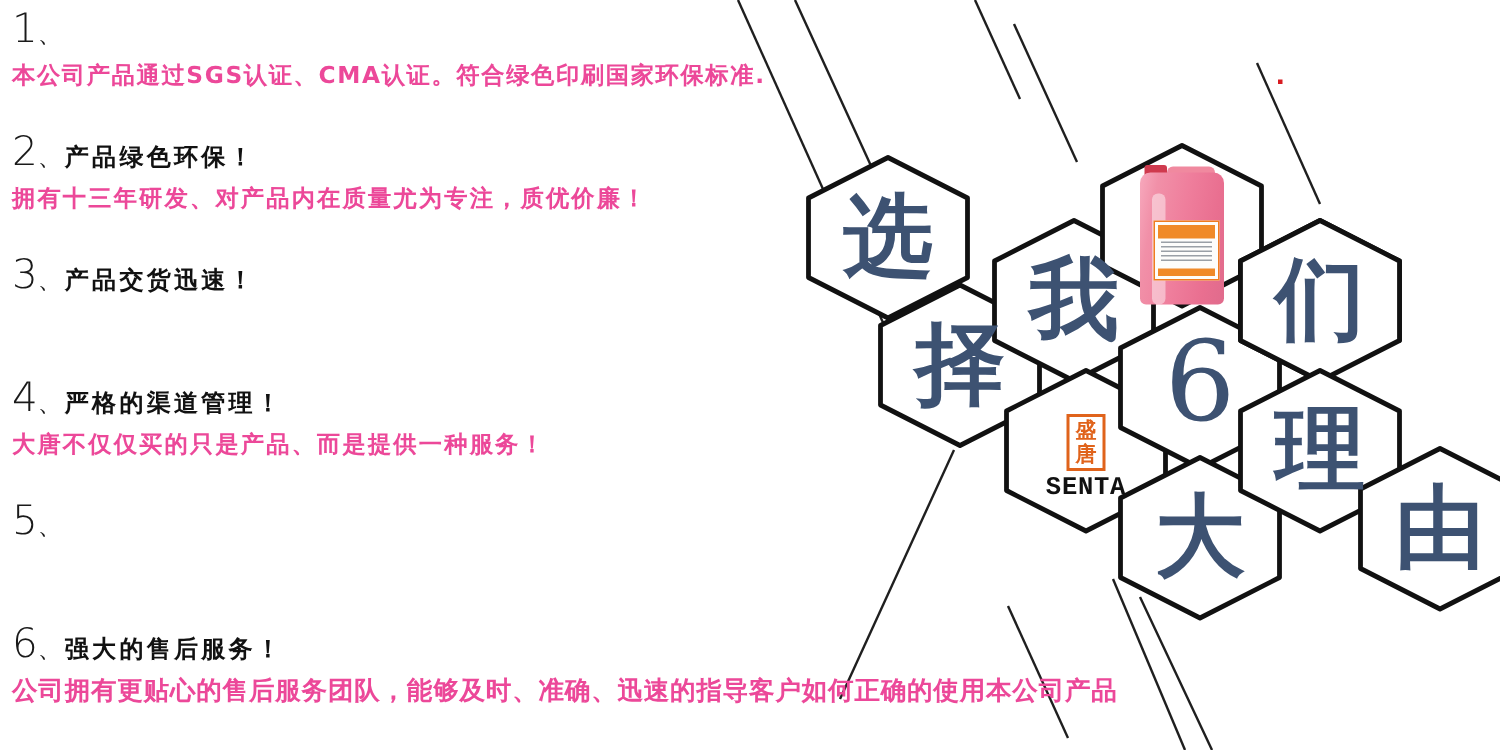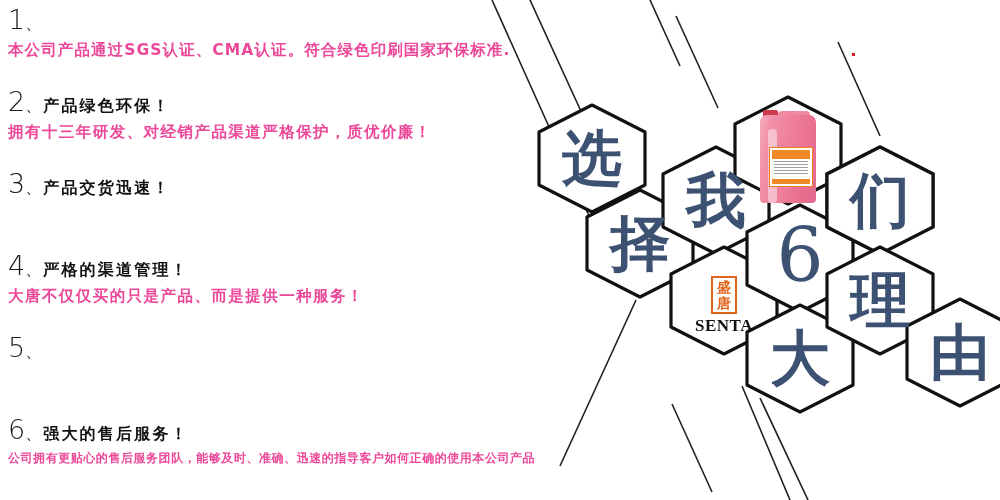--- a/index.html
+++ b/index.html
@@ -120,21 +120,21 @@
     color: #e0631b;
     font-size: 14px;
     font-weight: bold;
     line-height: 16px;
     padding-top: 1px;
     letter-spacing: 0;
     font-family: "DejaVu Sans", sans-serif;
   }
   #logo-word {
     margin-top: 2px;
-    font-family: Liberation Serif, serif;
+    font-family: Liberation Mono, monospace;
     font-size: 17px;
     font-weight: bold;
     color: #111111;
     letter-spacing: 0.5px;
   }
 
   
   #product-photo {
     position: absolute;
     left: 757px;
@@ -287,21 +287,21 @@
       </div>
       <div class="reason-body">本公司产品通过SGS认证、CMA认证。符合绿色印刷国家环保标准.</div>
     </div>
 
     <div class="reason-block">
       <div class="reason-head">
         <span class="reason-num">2</span>
         <span class="reason-sep">、</span>
         <span class="reason-title">产品绿色环保！</span>
       </div>
-      <div class="reason-body wide">拥有十三年研发、对经销产品渠道严格保护，质优价廉！</div>
+      <div class="reason-body wide">拥有十三年研发、对产品内在质量尤为专注，质优价廉！</div>
     </div>
 
     <div class="reason-block">
       <div class="reason-head">
         <span class="reason-num">3</span>
         <span class="reason-sep">、</span>
         <span class="reason-title">产品交货迅速！</span>
       </div>
     </div>
 
@@ -320,18 +320,18 @@
         <span class="reason-sep">、</span>
       </div>
     </div>
 
     <div class="reason-block">
       <div class="reason-head">
         <span class="reason-num">6</span>
         <span class="reason-sep">、</span>
         <span class="reason-title">强大的售后服务！</span>
       </div>
-      <div class="reason-body" style="letter-spacing:0.55px; font-size:12px;font-family:Liberation Serif, serif;">公司拥有更贴心的售后服务团队，能够及时、准确、迅速的指导客户如何正确的使用本公司产品</div>
+      <div class="reason-body" style="letter-spacing:0.55px; font-size:17px;font-family:Liberation Serif, serif;">公司拥有更贴心的售后服务团队，能够及时、准确、迅速的指导客户如何正确的使用本公司产品</div>
     </div>
 
   </div>
 
 </div>
 
 </body></html>

